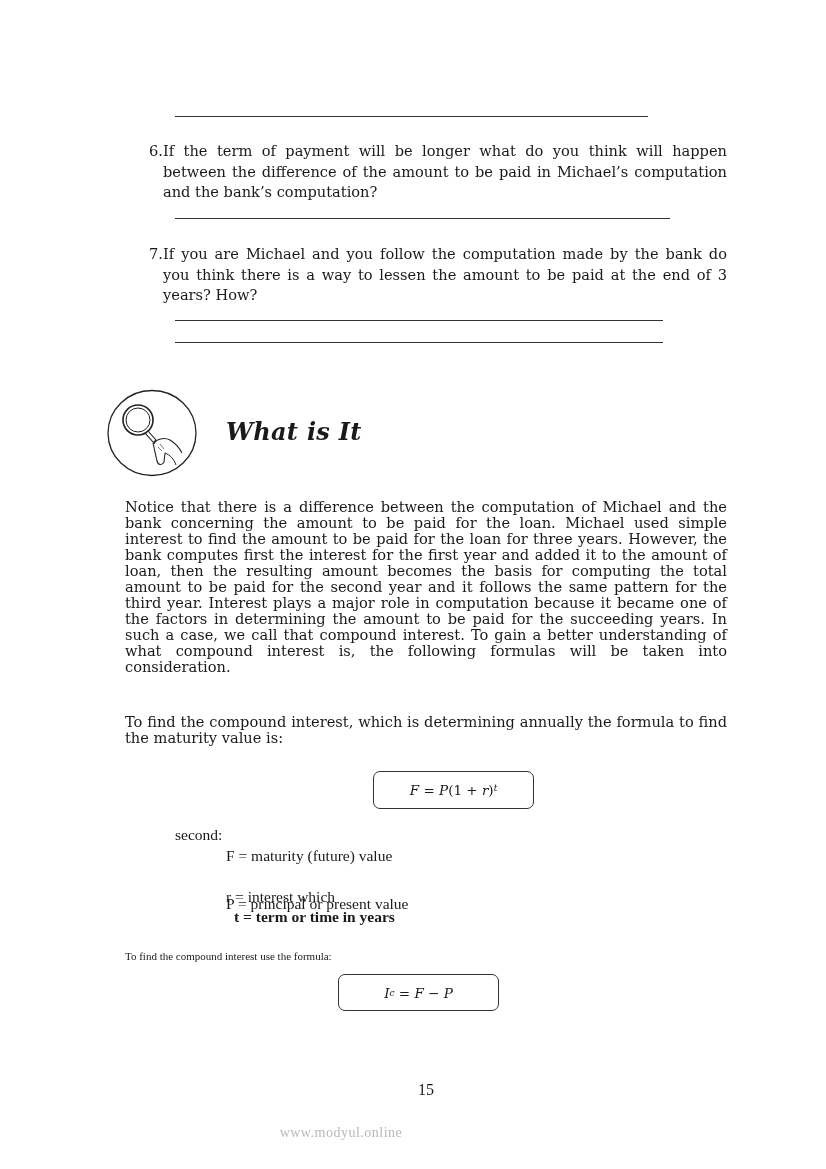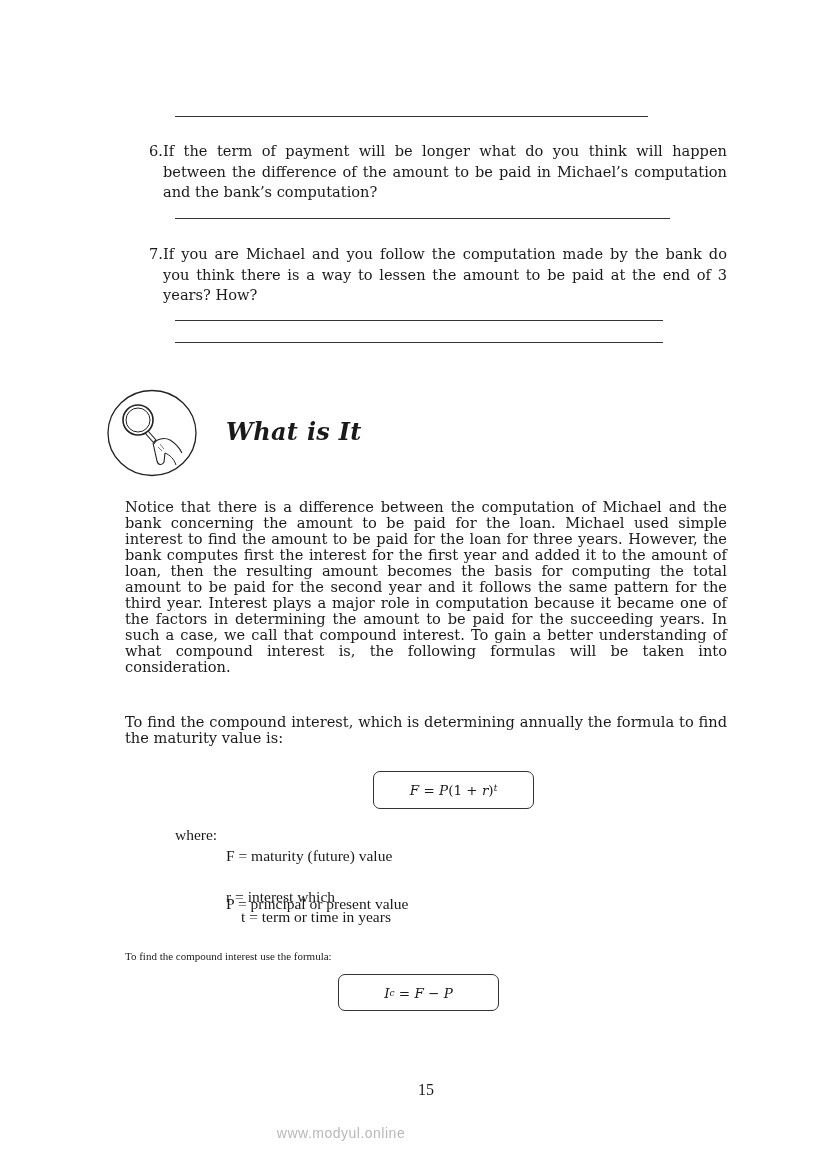--- a/index.html
+++ b/index.html
@@ -15,21 +15,21 @@
   .formula { position:absolute; border:1px solid #333; border-radius:7px;
              font-family:"DejaVu Serif", serif; font-style:italic; font-size:13.5px;
              display:flex; align-items:center; justify-content:center; }
   .formula .up { font-style:normal; }
   .where { position:absolute; font-family:"Liberation Serif", serif; font-size:15.5px; line-height:20.6px; }
   .title { position:absolute; left:226px; top:417px; font-family:"DejaVu Serif", serif;
            font-weight:bold; font-style:italic; font-size:24px; letter-spacing:0.3px;text-align:right; }
   .pagenum { position:absolute; left:0; width:852px; top:1081px; text-align:center;
              font-family:"Liberation Serif", serif; font-size:16px; }
   .footer { position:absolute; left:0; width:682px; top:1125px; text-align:center;
-            font-family:Liberation Sans, sans-serif; font-size:14px; color:#b8b8b8; letter-spacing:0.5px; }
+            font-family:Liberation Serif, serif; font-size:14px; color:#b8b8b8; letter-spacing:0.5px; }
 </style>
 </head>
 <body>
 
 <div class="line" style="left:175px; top:116px; width:473px;"></div>
 
 <div class="q" style="top:141px;">
   <span class="num">6.</span>
   <div class="txt">If the term of payment will be longer what do you think will happen between the difference of the amount to be paid in Michael’s computation and the bank’s computation?</div>
 </div>
@@ -63,25 +63,25 @@
 <div class="formula" style="left:373px; top:771px; width:159px; height:36px;">
   <span>F</span>
   <span class="up" style="white-space:pre;"> = </span>
   <span>P</span>
   <span class="up" style="white-space:pre;">(1 + </span>
   <span>r</span>
   <span class="up">)</span>
   <sup style="font-size:9px; position:relative; top:-2px;">t</sup>
 </div>
 
-<div class="where" style="left:175px; top:825px;">where:</div>
+<div class="where" style="left:175px; top:825px;">second:</div>
 <div class="where" style="left:226px; top:846px;text-align:right;">F = maturity (future) value</div>
 <div class="where" style="left:226px; top:894px;">P = principal or present value</div>
 <div class="where" style="left:226px; top:887px;">r = interest which</div>
-<div class="where" style="left:241px; top:907px;">t = term or time in years</div>
+<div class="where" style="left:234px; top:907px;font-weight:bold;">t = term or time in years</div>
 
 <div class="para" style="top:948px; font-family:'Liberation Serif', serif; font-size:11px;">To find the compound interest use the formula:</div>
 
 <div class="formula" style="left:338px; top:974px; width:159px; height:35px;">
   <span>I</span>
     <sub style="font-size:9px;">c</sub>
   <span style="white-space:pre;"> = F − P</span>
 </div>
 
 <div class="pagenum">15</div>

